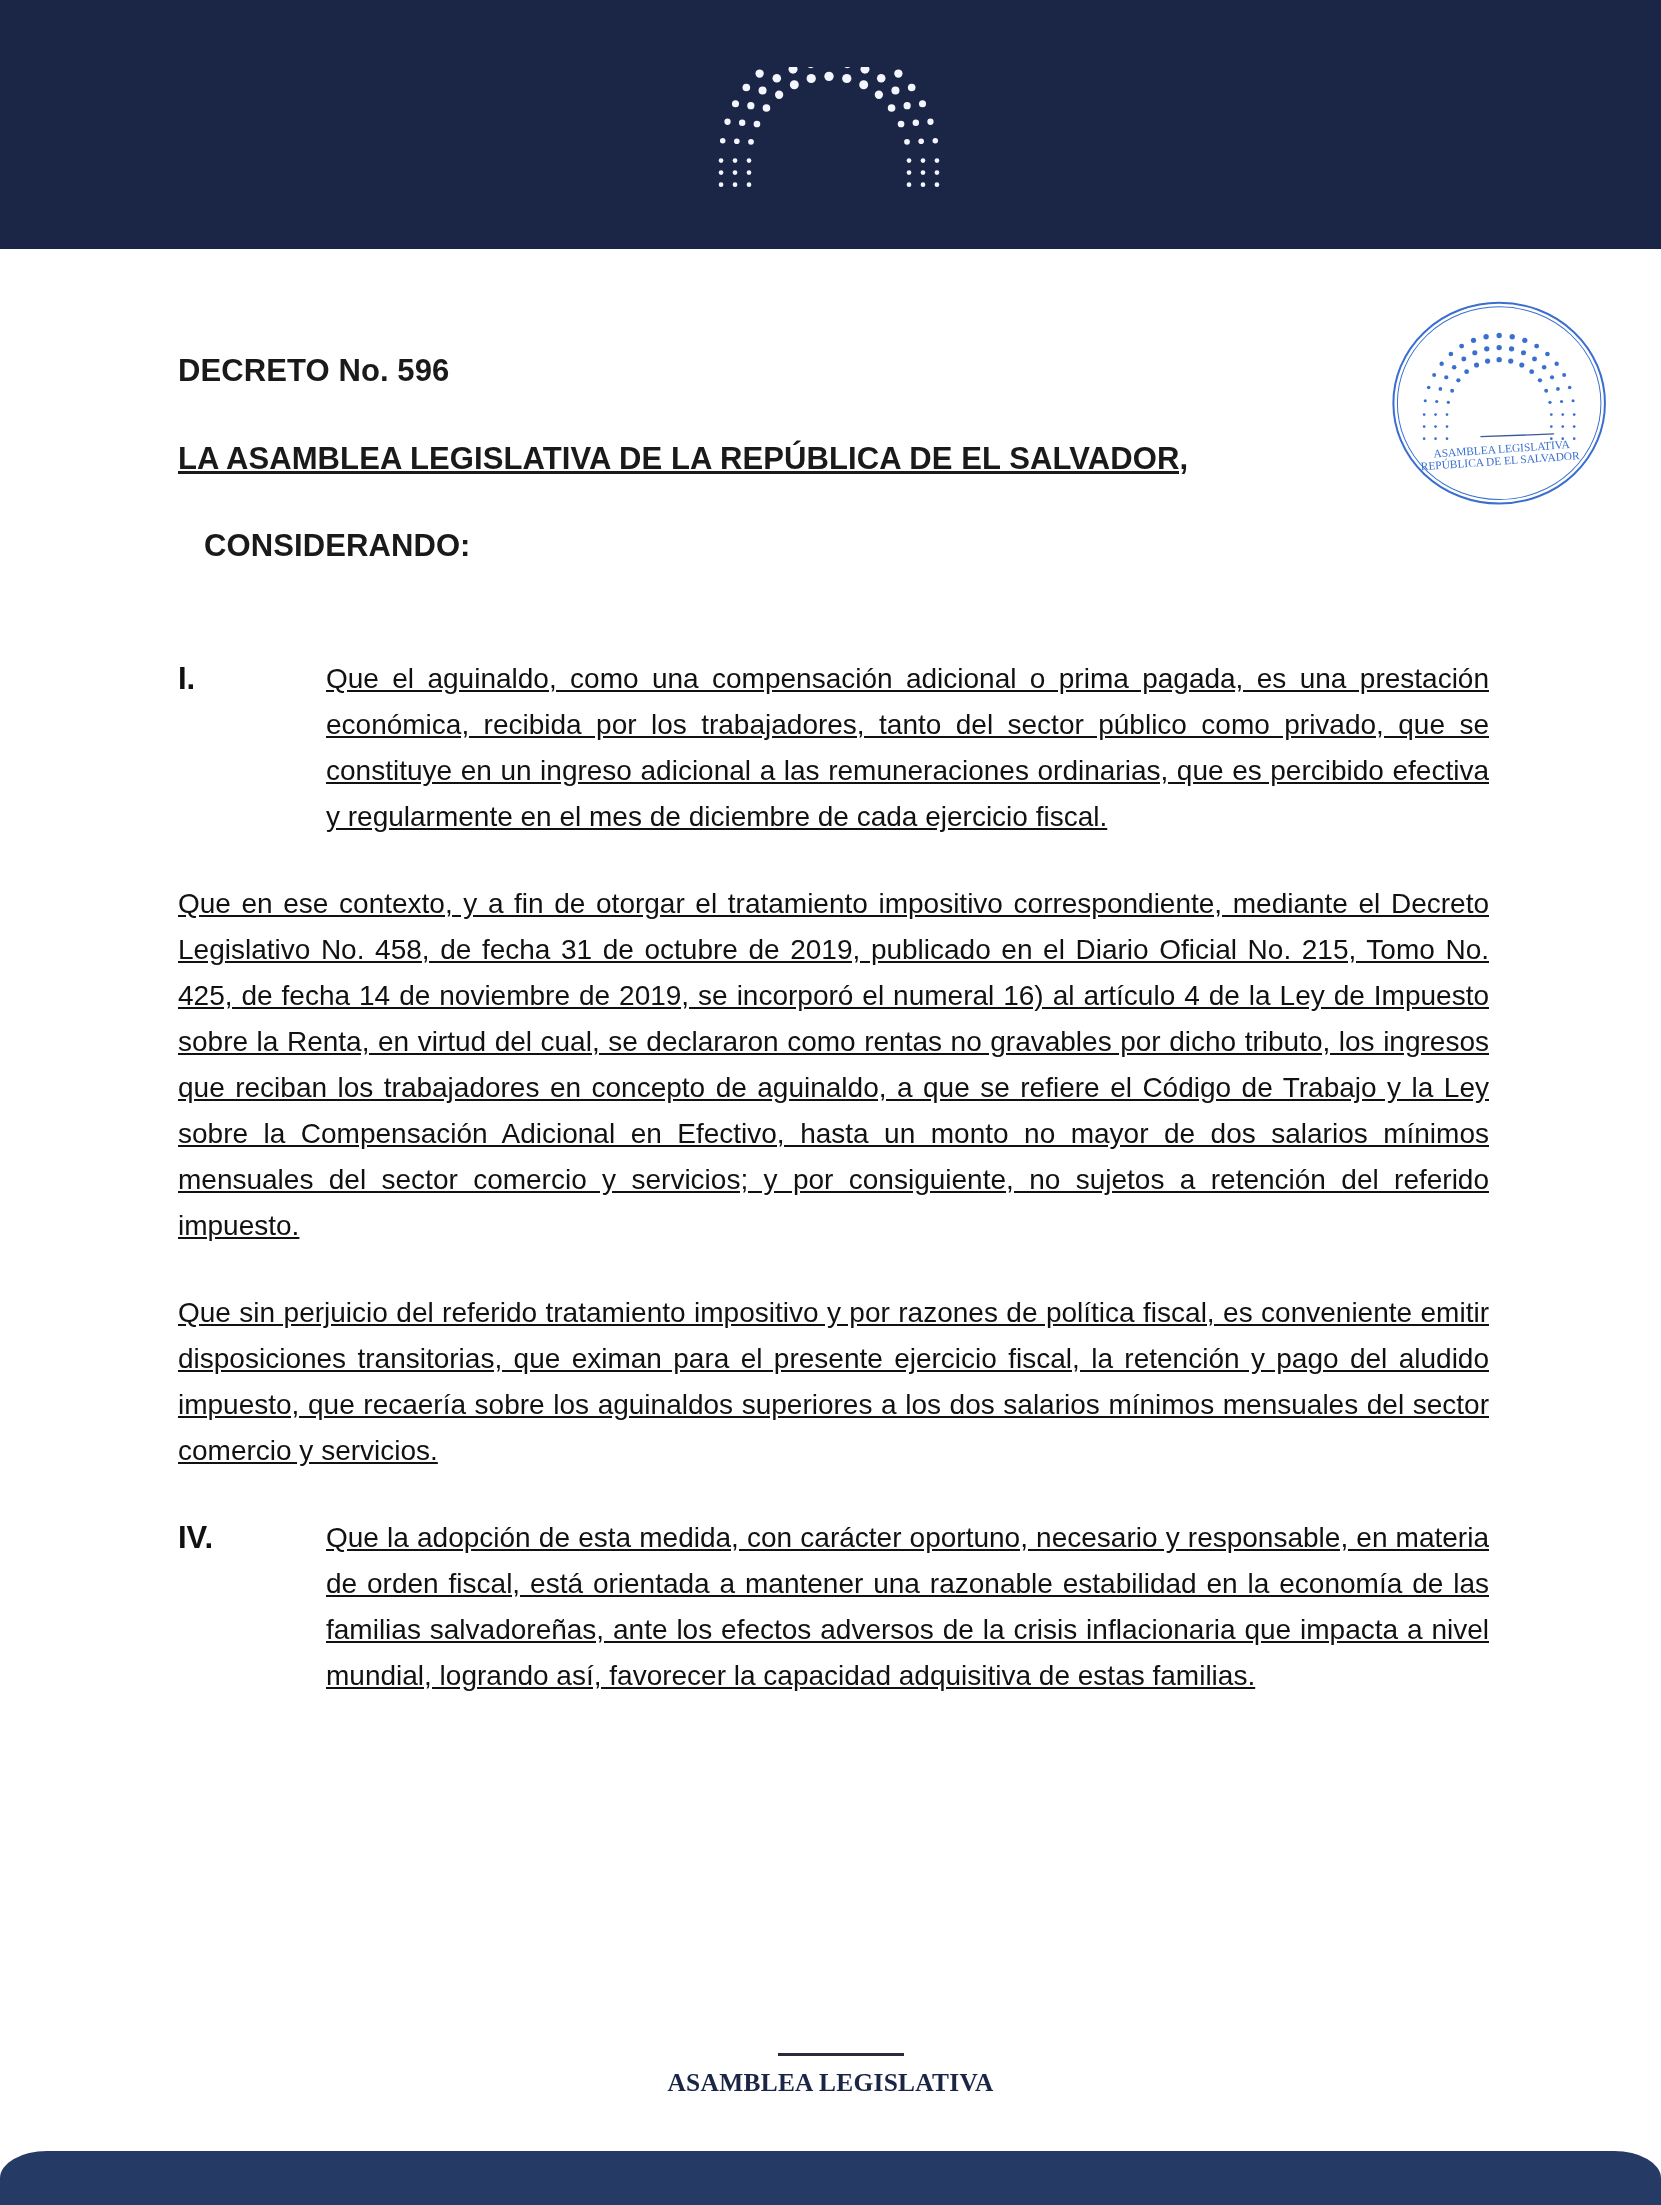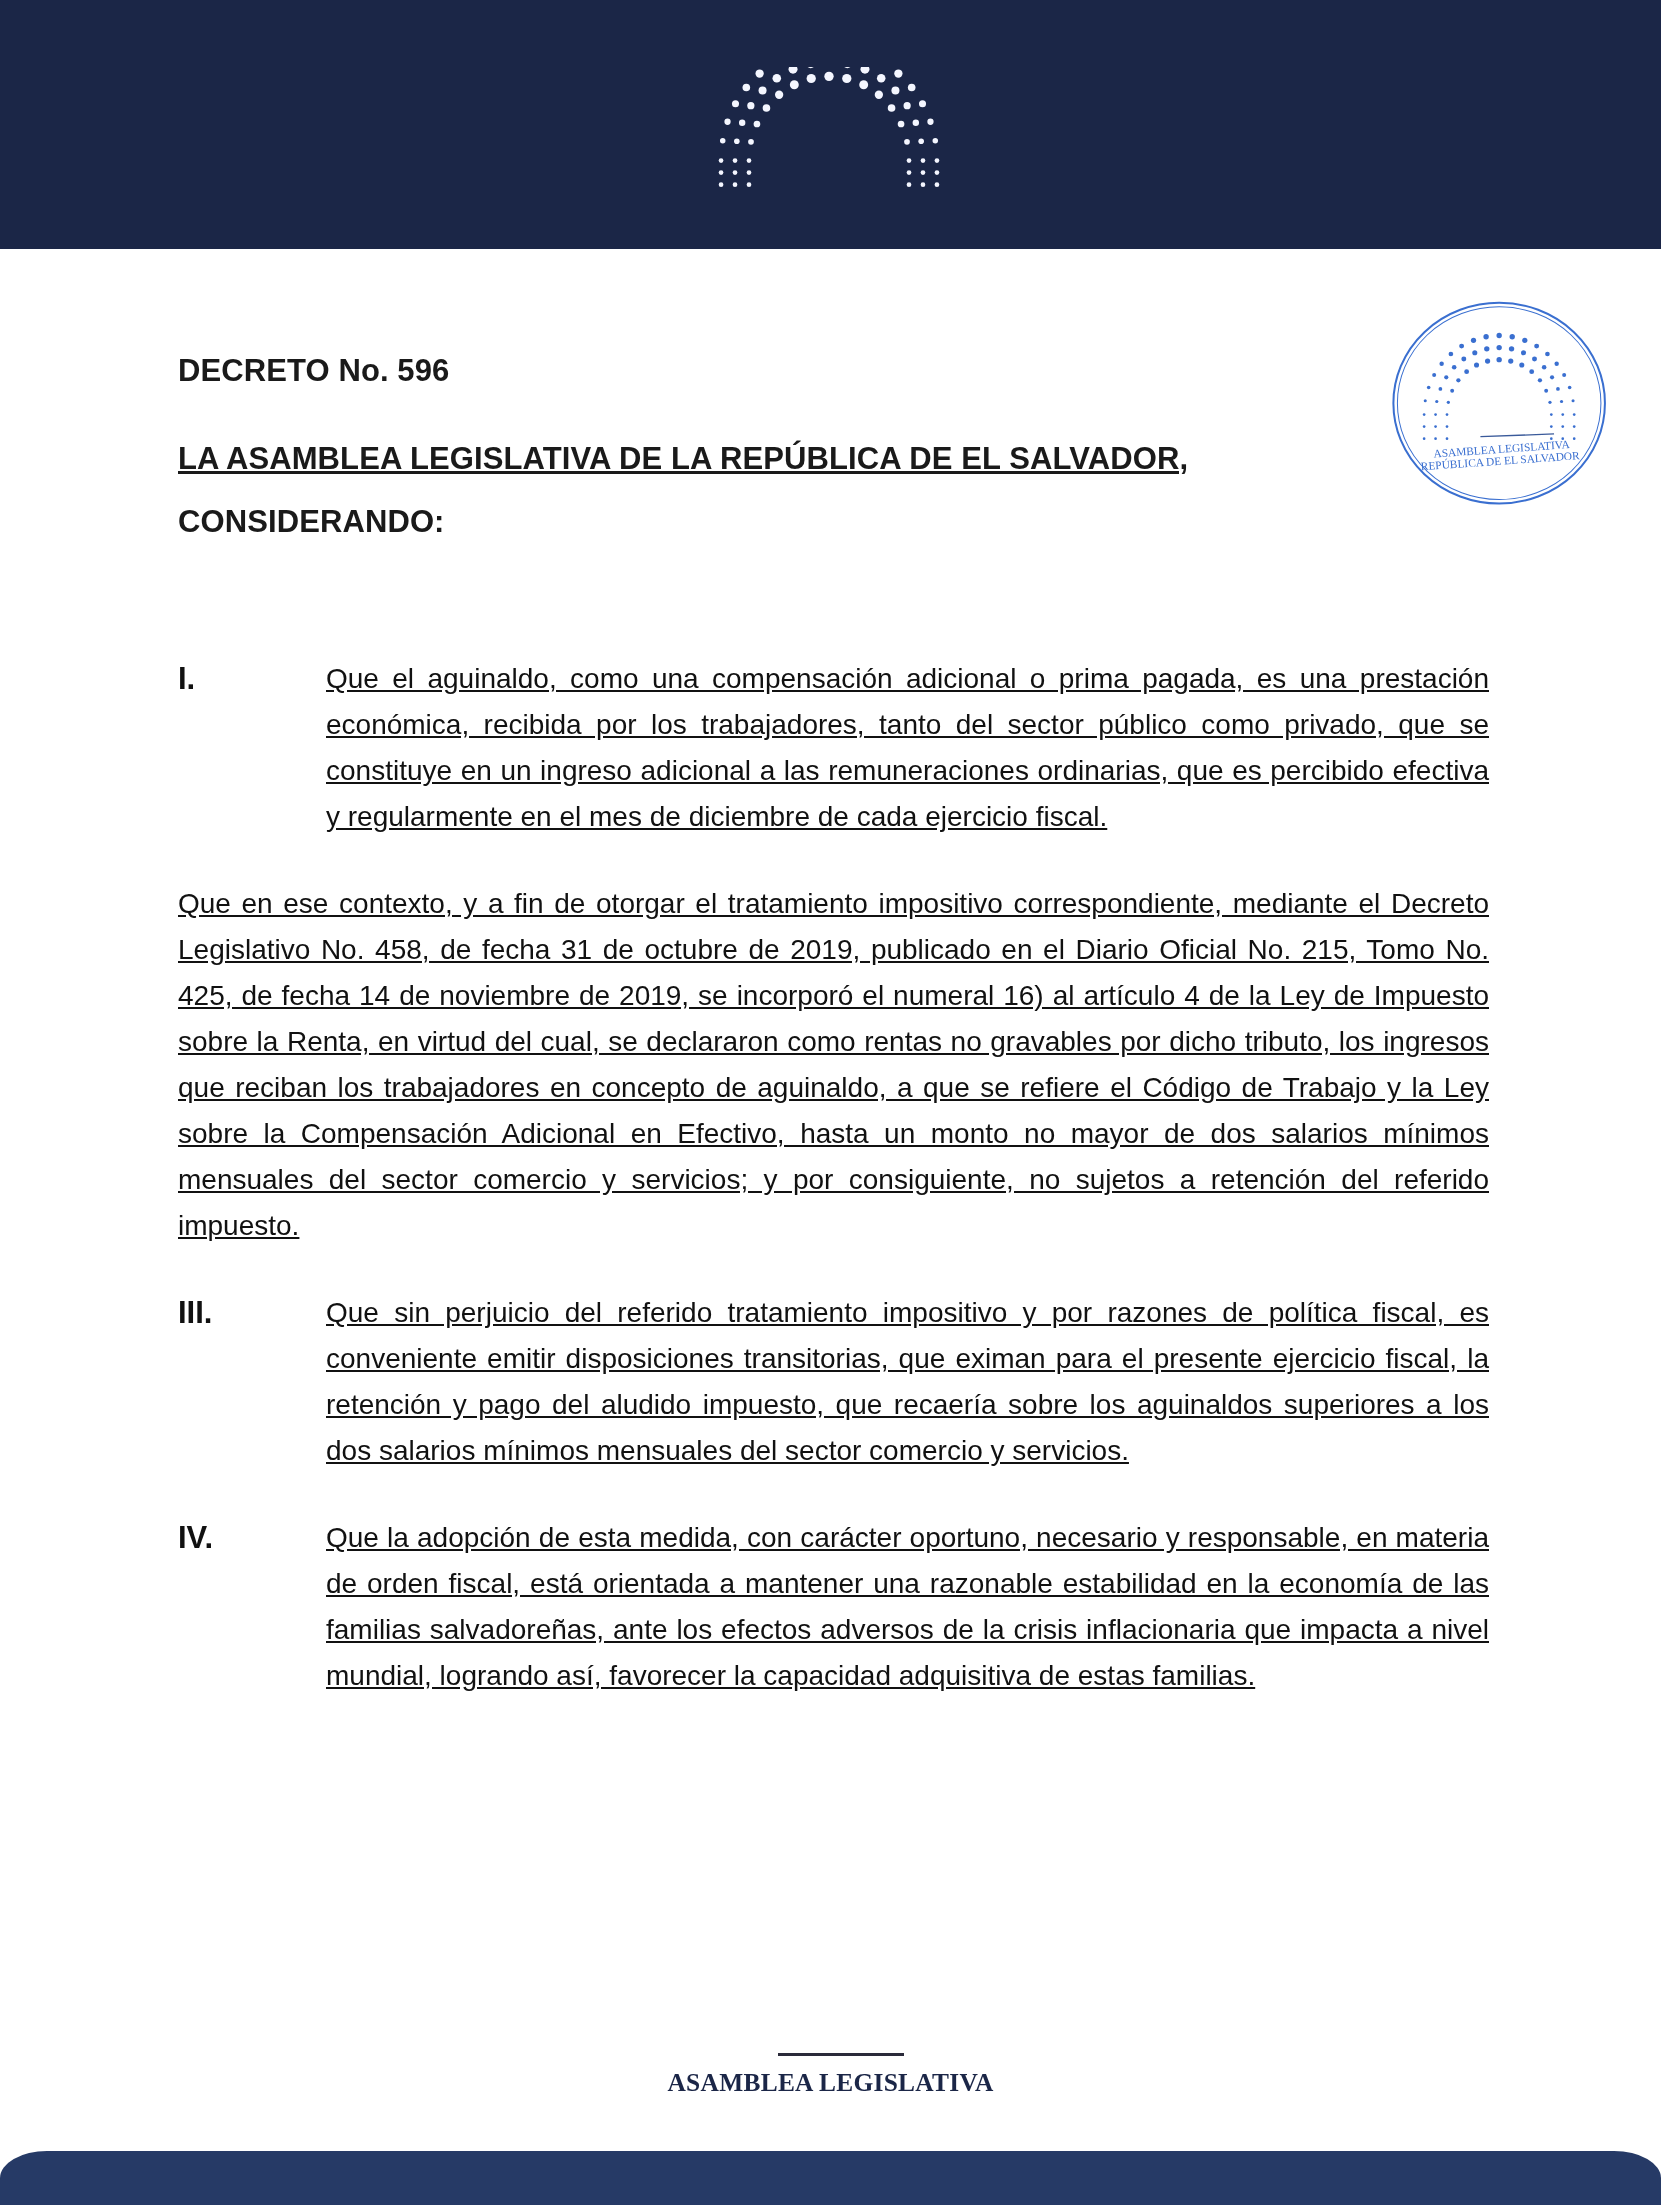--- a/index.html
+++ b/index.html
@@ -85,21 +85,21 @@
       <circle cx="309.7" cy="140.0" r="3.5" fill="#f4f6ff"></circle>
       <circle cx="70.3" cy="158.0" r="3.5" fill="#f4f6ff"></circle>
       <circle cx="309.7" cy="158.0" r="3.5" fill="#f4f6ff"></circle>
       <circle cx="70.3" cy="176.0" r="3.5" fill="#f4f6ff"></circle>
       <circle cx="309.7" cy="176.0" r="3.5" fill="#f4f6ff"></circle>
     </svg>
 </div>
 
 <div class="title" style="top:353px;text-align:center;">DECRETO No. 596</div>
 <div class="title" style="top:441px;text-decoration:underline;">LA ASAMBLEA LEGISLATIVA DE LA REPÚBLICA DE EL SALVADOR,</div>
-<div class="title" style="top:504px;">CONSIDERANDO:</div>
+<div class="title" style="top:528px;margin-left:26px;">CONSIDERANDO:</div>
 
 <svg class="seal" id="seal" viewBox="0 0 360 360">
   <ellipse cx="178" cy="178" rx="158" ry="150" fill="none" stroke="#3a6fd0" stroke-width="3"></ellipse>
   <ellipse cx="178" cy="178" rx="152" ry="144" fill="none" stroke="#3a6fd0" stroke-width="1.5"></ellipse>
   <g id="seal-dots">
       <circle cx="65.9" cy="195.0" r="2.0" fill="#3a6fd0"></circle>
       <circle cx="67.6" cy="174.5" r="2.3" fill="#3a6fd0"></circle>
       <circle cx="72.7" cy="154.6" r="2.7" fill="#3a6fd0"></circle>
       <circle cx="80.9" cy="136.0" r="3.0" fill="#3a6fd0"></circle>
       <circle cx="92.1" cy="119.2" r="3.3" fill="#3a6fd0"></circle>
@@ -169,21 +169,20 @@
 
 <div class="clauses" id="clauses">
   <div class="clause">
     <div class="clause-num">I.</div>
     <div class="clause-text">Que el aguinaldo, como una compensación adicional o prima pagada, es una prestación económica, recibida por los trabajadores, tanto del sector público como privado, que se constituye en un ingreso adicional a las remuneraciones ordinarias, que es percibido efectiva y regularmente en el mes de diciembre de cada ejercicio fiscal.</div>
   </div>
   <div class="clause">
     <div class="clause-text">Que en ese contexto, y a fin de otorgar el tratamiento impositivo correspondiente, mediante el Decreto Legislativo No. 458, de fecha 31 de octubre de 2019, publicado en el Diario Oficial No. 215, Tomo No. 425, de fecha 14 de noviembre de 2019, se incorporó el numeral 16) al artículo 4 de la Ley de Impuesto sobre la Renta, en virtud del cual, se declararon como rentas no gravables por dicho tributo, los ingresos que reciban los trabajadores en concepto de aguinaldo, a que se refiere el Código de Trabajo y la Ley sobre la Compensación Adicional en Efectivo, hasta un monto no mayor de dos salarios mínimos mensuales del sector comercio y servicios; y por consiguiente, no sujetos a retención del referido impuesto.</div>
   </div>
   <div class="clause">
-    <div class="clause-num">III.</div>
     <div class="clause-text">Que sin perjuicio del referido tratamiento impositivo y por razones de política fiscal, es conveniente emitir disposiciones transitorias, que eximan para el presente ejercicio fiscal, la retención y pago del aludido impuesto, que recaería sobre los aguinaldos superiores a los dos salarios mínimos mensuales del sector comercio y servicios.</div>
   </div>
   <div class="clause">
     <div class="clause-num">IV.</div>
     <div class="clause-text">Que la adopción de esta medida, con carácter oportuno, necesario y responsable, en materia de orden fiscal, está orientada a mantener una razonable estabilidad en la economía de las familias salvadoreñas, ante los efectos adversos de la crisis inflacionaria que impacta a nivel mundial, logrando así, favorecer la capacidad adquisitiva de estas familias.</div>
   </div>
 </div>
 
 <div class="footer-rule"></div>
 <div class="footer-label">ASAMBLEA LEGISLATIVA</div>

